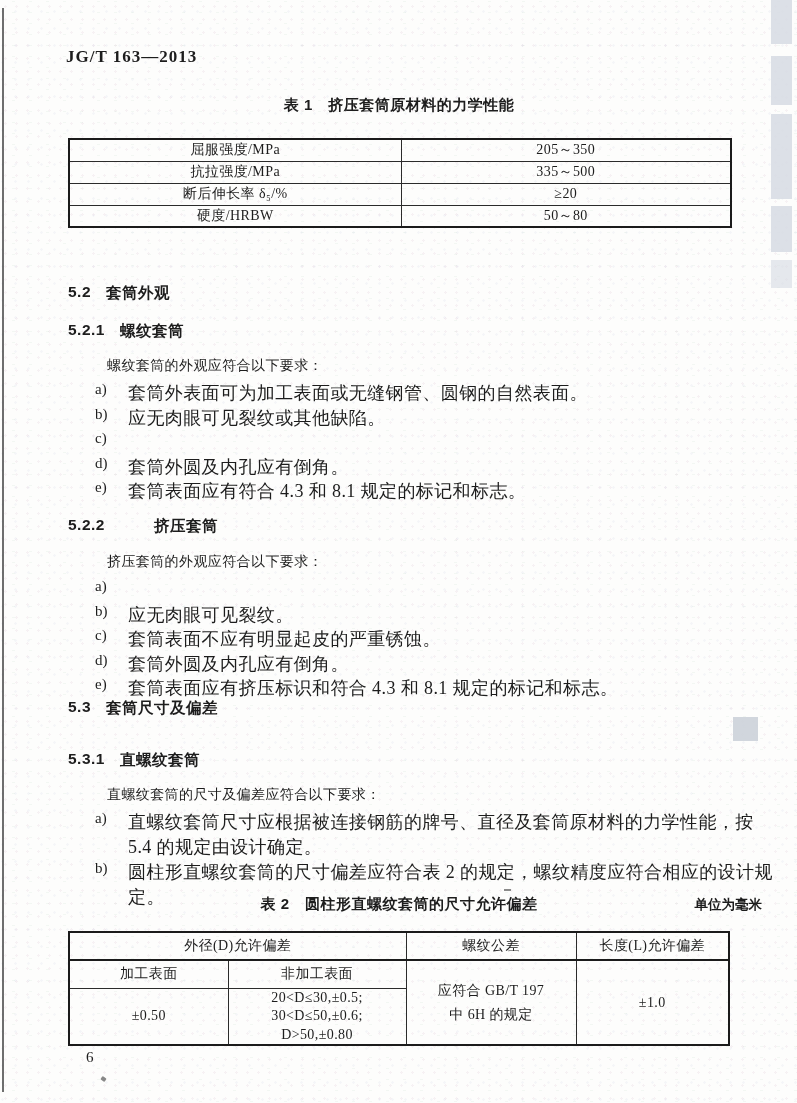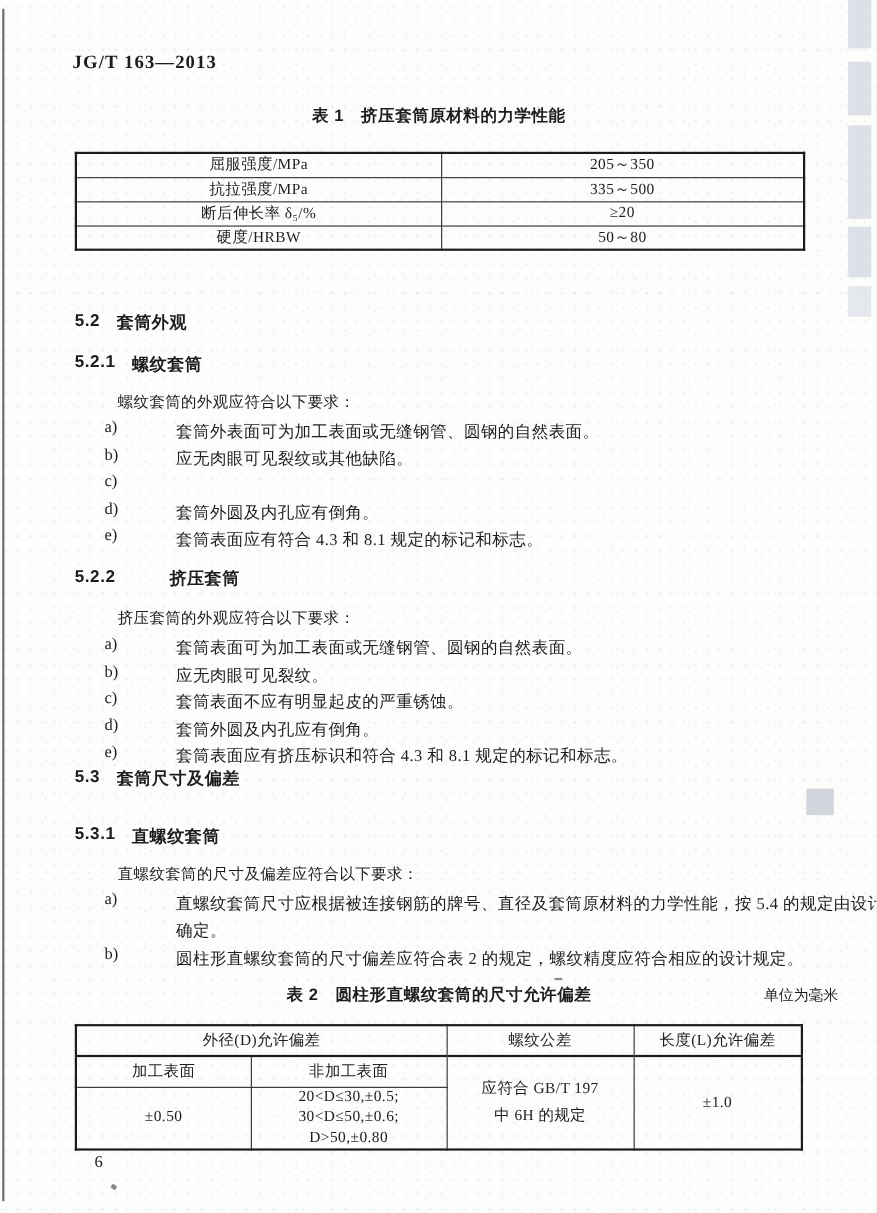--- a/index.html
+++ b/index.html
@@ -32,21 +32,21 @@
   .mark-dot { position:absolute; left:101px; top:1077px; width:5px; height:4px; background:#6a6a6a; border-radius:1px; transform:rotate(35deg); opacity:.8; }
 
   .std-num { left:66px; top:47px; font-weight:700; font-size:17px; letter-spacing:1px; }
 
   .tbl-caption { left:68px; width:662px; text-align:center; font-weight:700; font-size:15px;
                  font-family:"Liberation Sans","DejaVu Sans",sans-serif; letter-spacing:.5px; }
   .t1-cap { top:96px; }
   .t2-cap-row { left:68px; top:895px; width:694px; }
   .t2-cap { position:absolute; left:0; width:662px; text-align:center; font-weight:700; font-size:15px;
             font-family:"Liberation Sans","DejaVu Sans",sans-serif; letter-spacing:.5px; }
-  .unit-note { position:absolute; right:0; top:1px; font-size:13.5px; }
+  .unit-note { position:absolute; right:0; top:1px; font-size:13.5px;font-weight:bold; }
 
   table.tbl { border-collapse:collapse; table-layout:fixed; background:transparent; }
   table.tbl td { border:1px solid #2b2b2b; text-align:center; vertical-align:middle;
                  font-size:14px; letter-spacing:.4px; padding:0 4px; }
   table.t1 { left:68px; top:138px; width:662px; border:2px solid #1b1b1b; }
   table.t1 td { height:22px; }
   table.t1 tr.hdr td { border-bottom:2px solid #1b1b1b; font-weight:600; }
   table.t2 { left:68px; top:931px; width:660px; border:2px solid #1b1b1b; }
   table.t2 tr.hdr td { height:28px; border-bottom:2px solid #1b1b1b; }
   table.t2 tr.sub td { height:28px; }
@@ -54,21 +54,21 @@
   .cell-lines div { line-height:18.5px; }
   .cell-lines2 div { line-height:24px; }
 
   .heading { display:flex; font-weight:700; font-size:15.5px;
              font-family:"Liberation Sans","DejaVu Sans",sans-serif; letter-spacing:.5px; }
   .heading .num { margin-right:15px; }
   .para { left:107px; font-size:14px; letter-spacing:.4px; }
   .list { left:95px; }
   .list .li { display:flex; height:24.5px; align-items:flex-start; }
   .list .lab { width:33px; flex:none; font-size:15px; }
-  .list .txt { font-size:15px; letter-spacing:.4px; line-height:25px;margin-left:32px; }
+  .list .txt { font-size:18px; letter-spacing:.4px; line-height:25px; }
   .list.wide .txt { width:648px; }
   .pgnum { left:86px; top:1049px; font-size:15px; }
 </style>
 </head>
 <body>
 
 <div class="page">
 
   <div class="edge-line"></div>
   <div class="band b1"></div>
@@ -142,21 +142,20 @@
   </div>
 
   <div class="abs heading" style="left:68px; top:516px;gap:34px;">
     <span class="num">5.2.2</span>
     <span>挤压套筒</span>
   </div>
   <div class="abs para" style="top:553px;">挤压套筒的外观应符合以下要求：</div>
   <div class="abs list" style="top:578px;">
     <div class="li">
       <span class="lab">a)</span>
-      <span class="txt">套筒表面可为加工表面或无缝钢管、圆钢的自然表面。</span>
     </div>
     <div class="li">
       <span class="lab">b)</span>
       <span class="txt">应无肉眼可见裂纹。</span>
     </div>
     <div class="li">
       <span class="lab">c)</span>
       <span class="txt">套筒表面不应有明显起皮的严重锈蚀。</span>
     </div>
     <div class="li">

